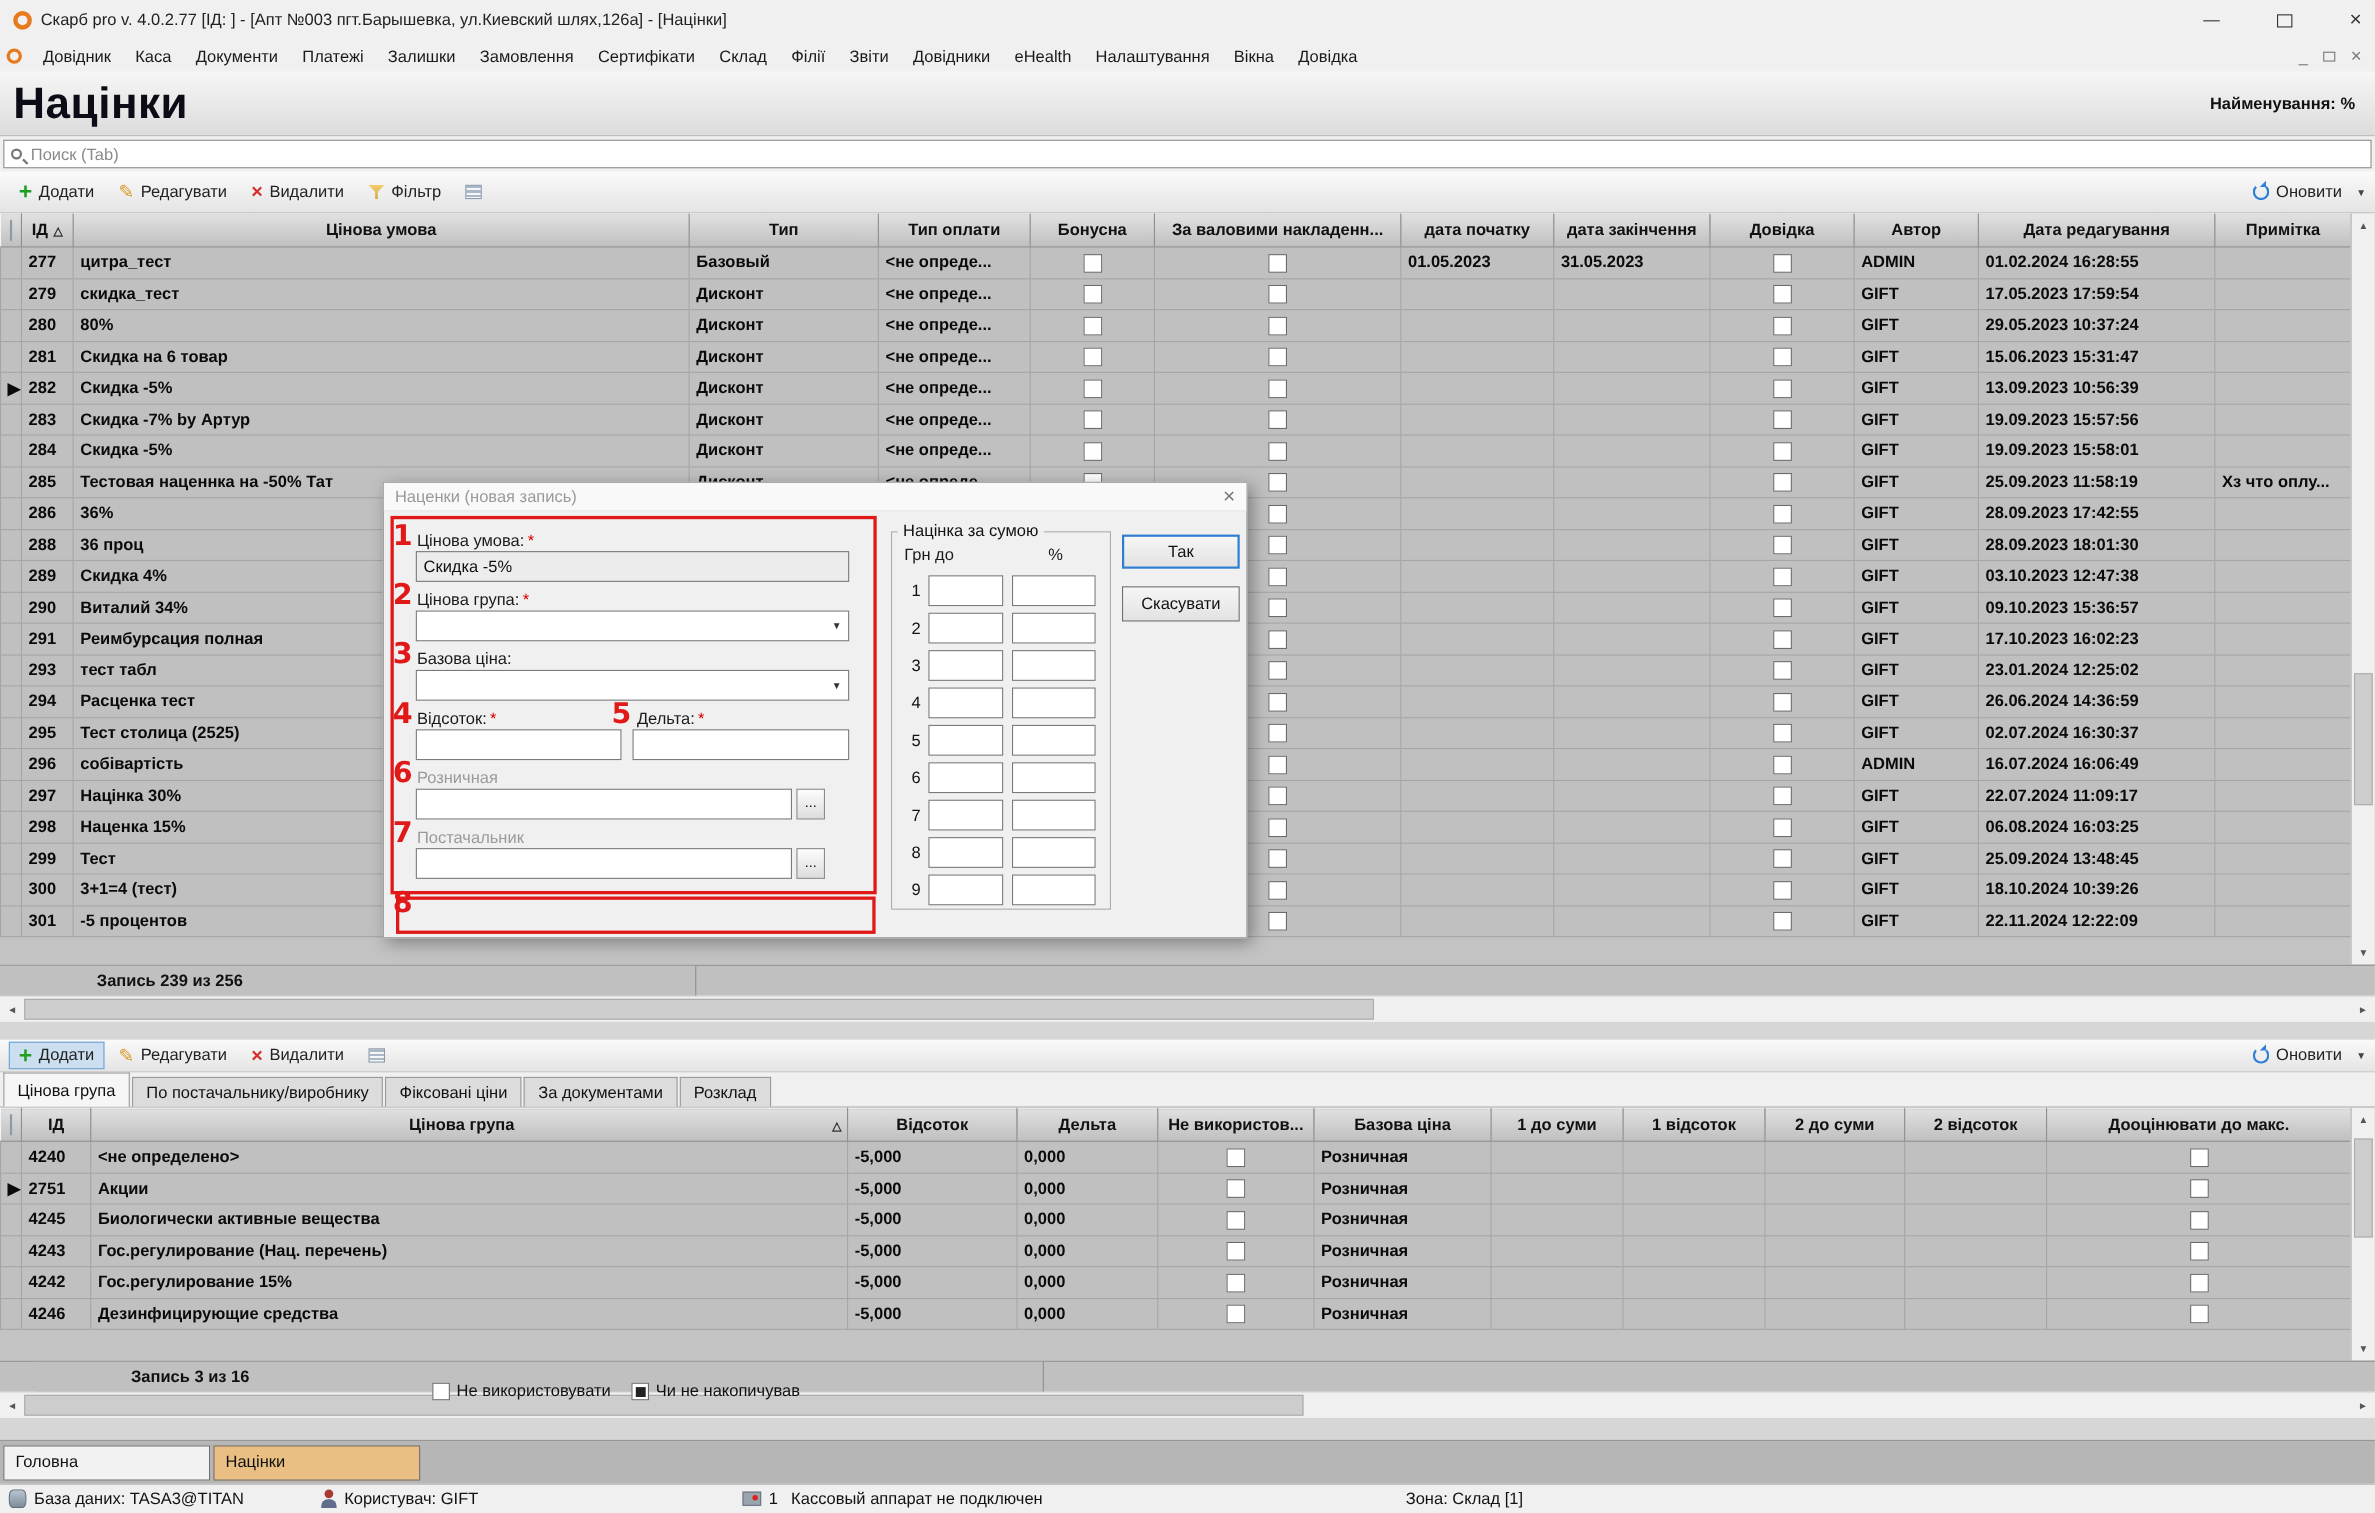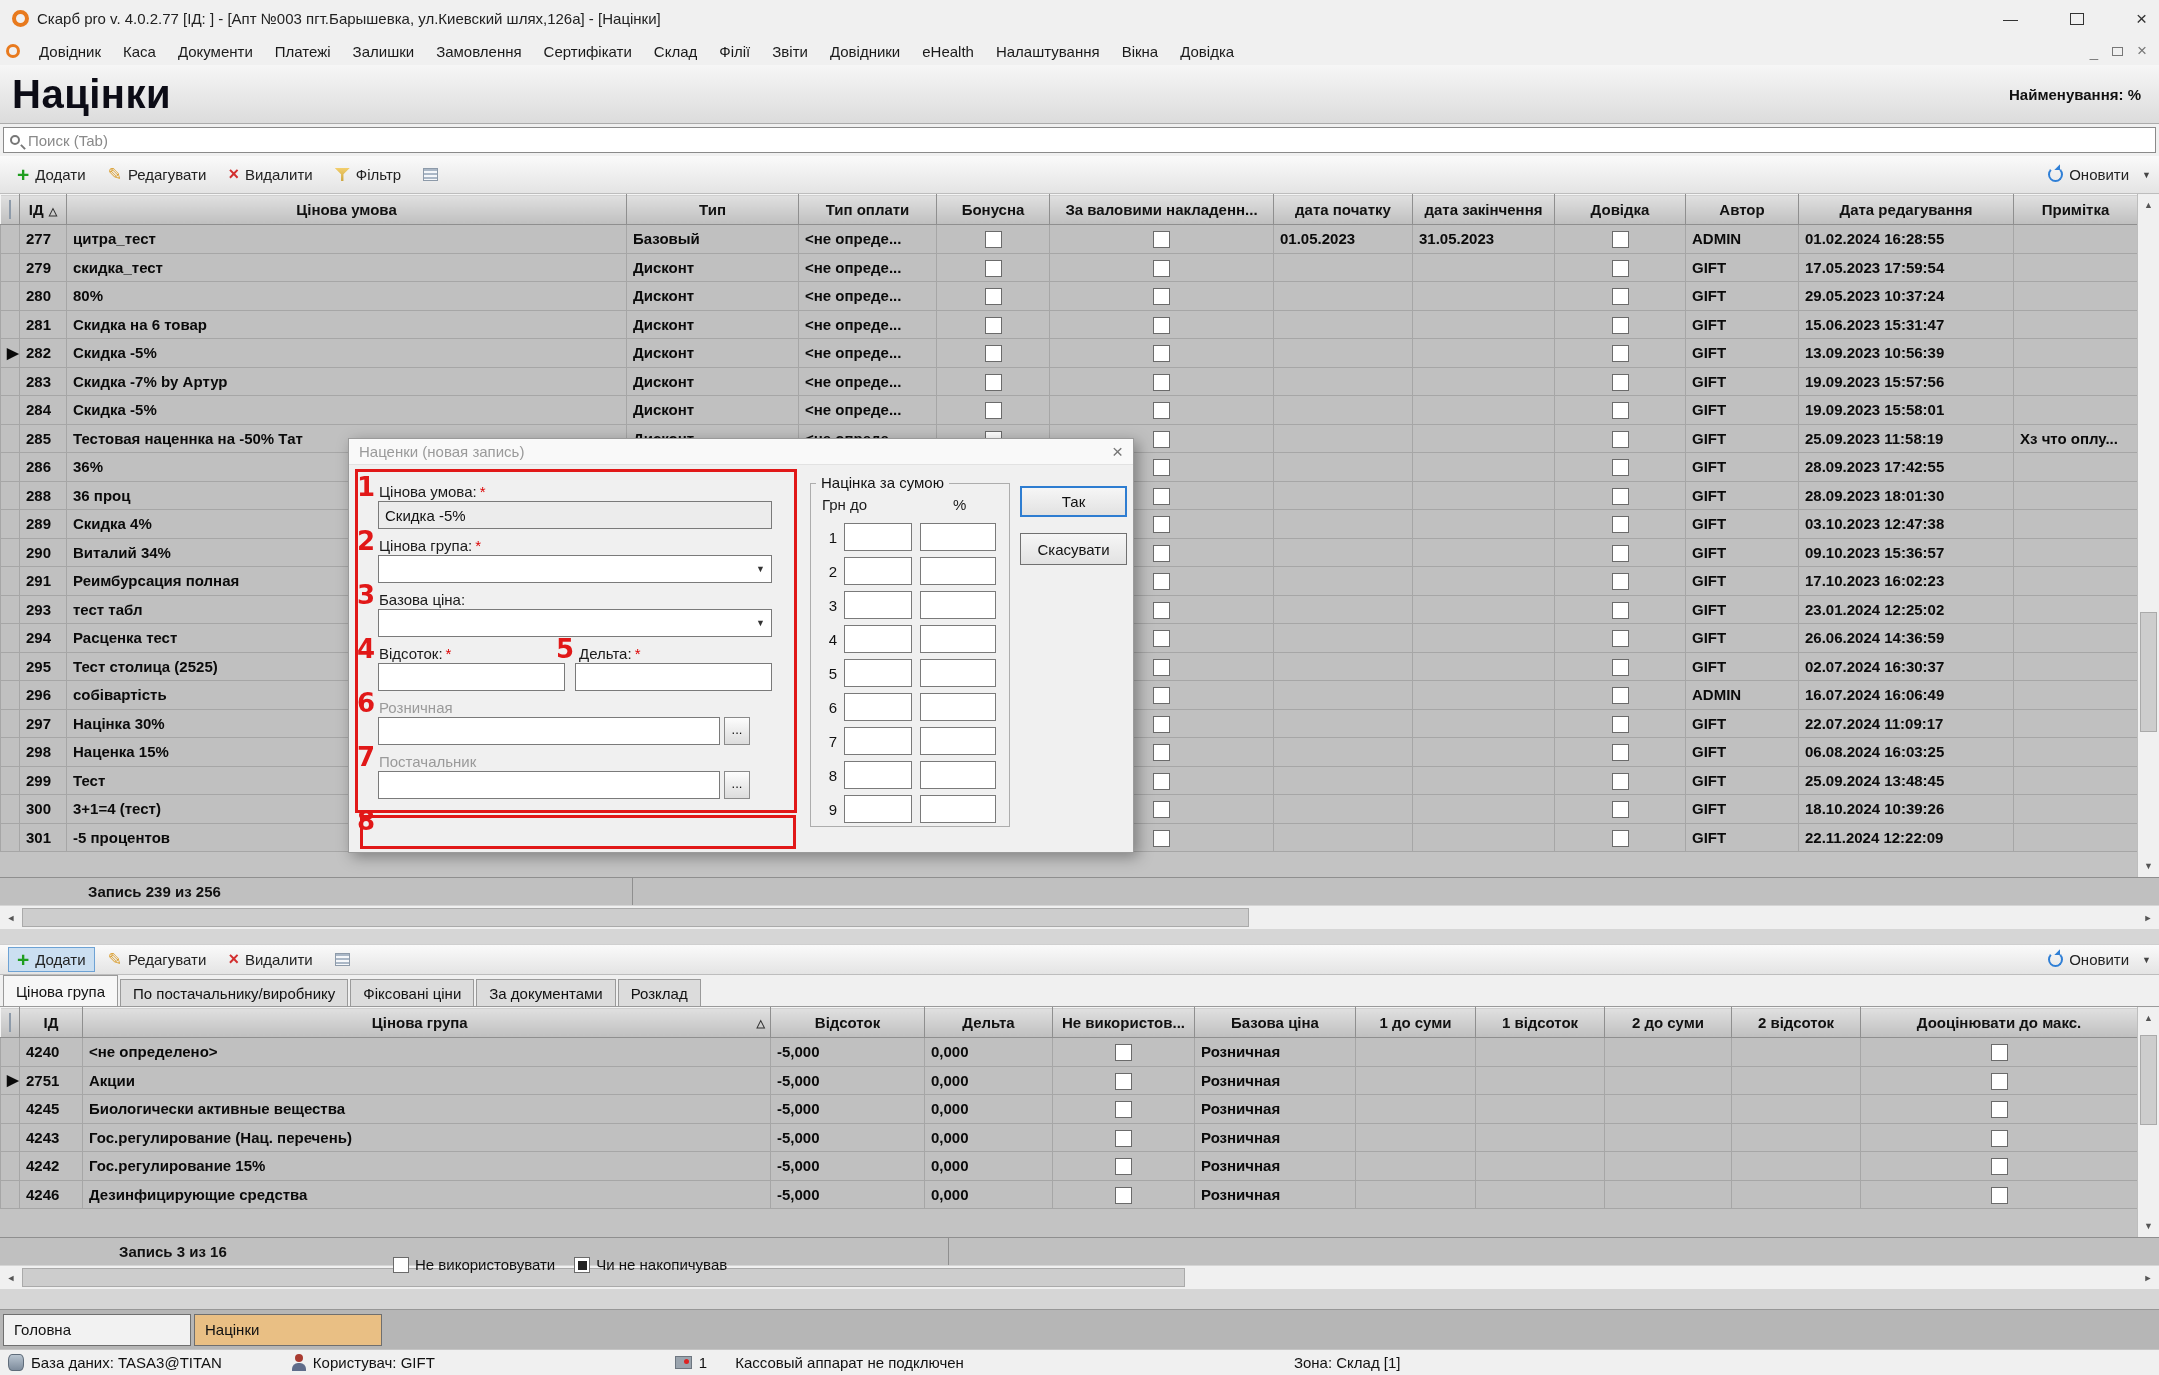--- a/index.html
+++ b/index.html
@@ -795,21 +795,21 @@
       <span>База даних: TASA3@TITAN</span>
     </span>
     <span class="sb-item" style="margin-left:70px;">
       <span class="icon-person"></span>
       <span>Користувач: GIFT</span>
     </span>
     <span class="sb-item" style="margin-left:240px;">
       <span class="icon-cash"></span>
       <span>1</span>
     </span>
-    <span class="sb-item" style="margin-left:28px;">
+    <span class="sb-item" style="margin-left:12px;">
       <span>Кассовый аппарат не подключен</span>
     </span>
     <span class="sb-item" style="margin-left:330px;">
       <span>Зона: Склад [1]</span>
     </span>
   </div>
 
   <div class="dialog">
     <div class="dlg-title">
       <span>Наценки (новая запись)</span>

